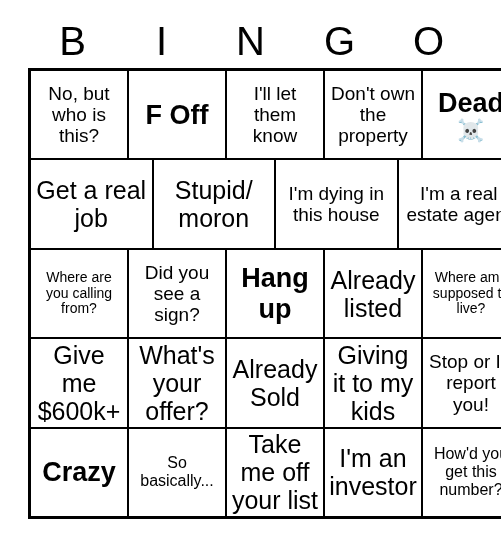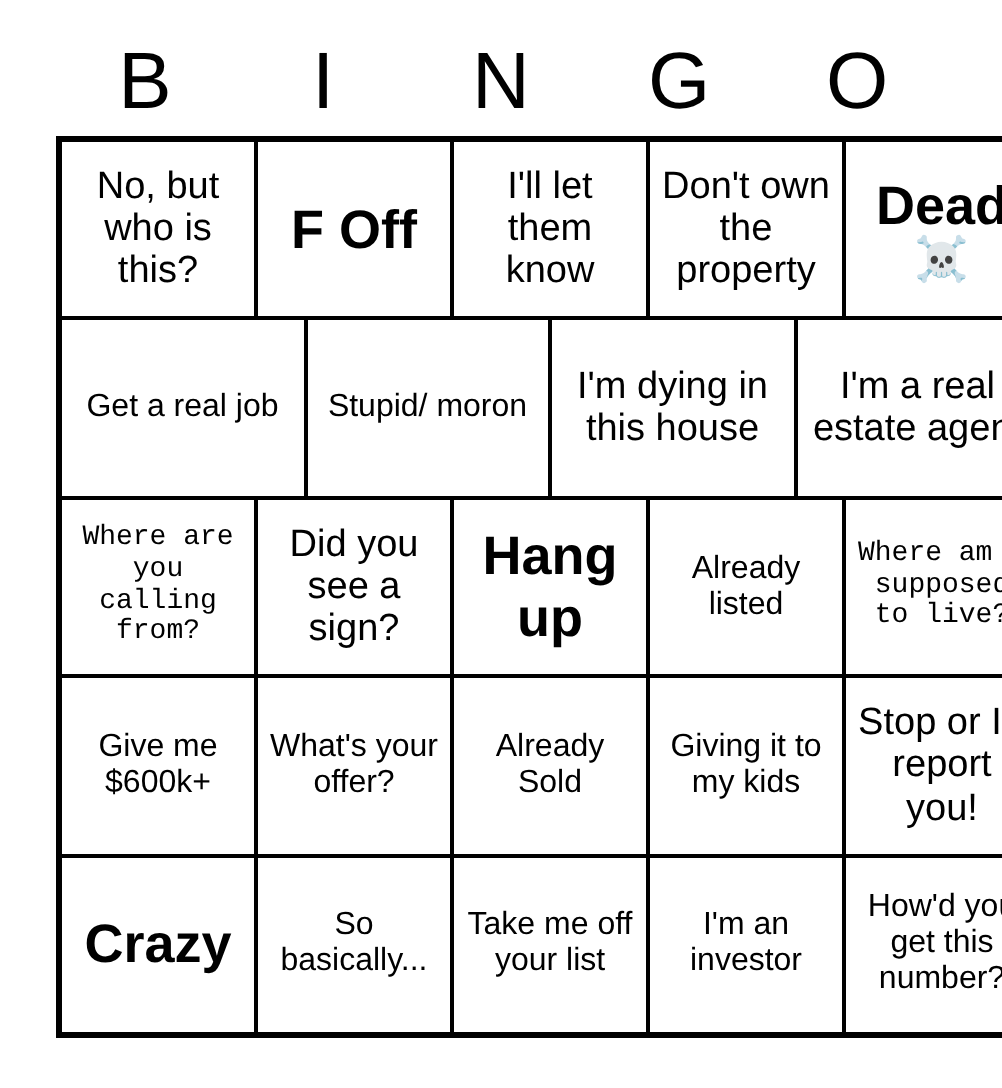--- a/index.html
+++ b/index.html
@@ -92,24 +92,24 @@
     width: 100%;
     line-height: 1.12;
     color: #000000;
     word-break: normal;
     overflow-wrap: break-word;
     white-space: pre-line;
   }
 
   
   .sz-xl .cell-text { font-size: 27px; font-weight: bold; }
-  .sz-lg .cell-text { font-size: 16px; }
+  .sz-lg .cell-text { font-size: 25px; }
   .sz-md .cell-text { font-size: 19px; }
   .sz-sm .cell-text { font-size: 16px; }
-  .sz-xs .cell-text { font-size: 14px; font-family: Liberation Mono, monospace; }
+  .sz-xs .cell-text { font-size: 14px; }
 
   .cell-emoji {
     display: block;
     font-size: 22px;
     line-height: 1.05;
     margin-top: 1px;
     font-family: "DejaVu Sans", sans-serif;
   }
 </style>
 </head>

